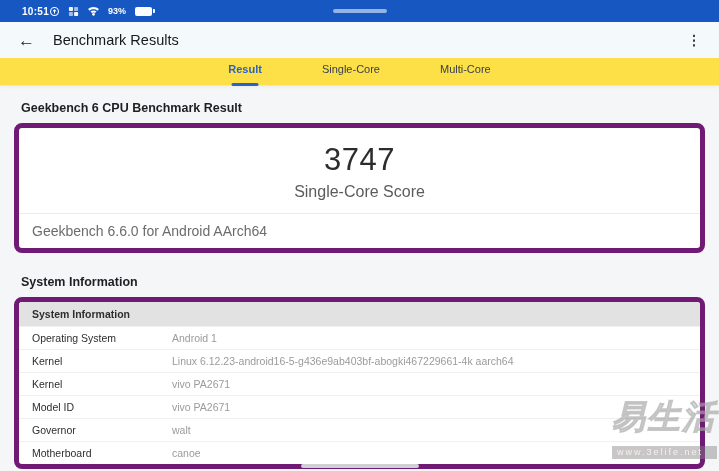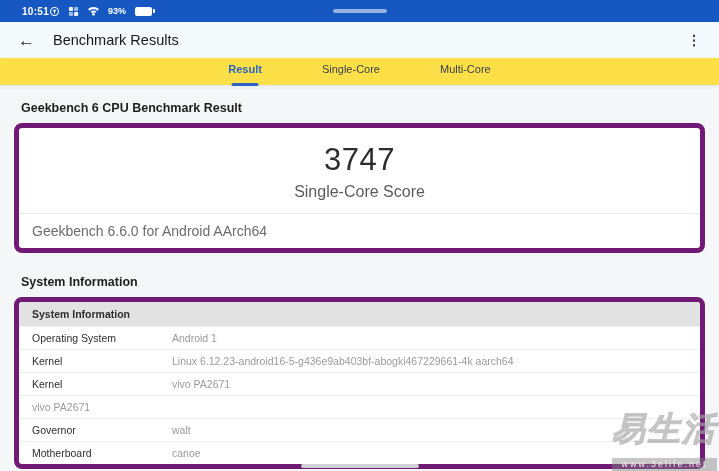--- a/index.html
+++ b/index.html
@@ -87,22 +87,22 @@
   .tbl-label { width:140px; flex:0 0 140px; color:#2e2e2e; }
   .tbl-value { color:#9b9b9b; flex:1; white-space:nowrap; overflow:hidden; }
   .gap { height:14px; }
   
   .nav-handle {
     position:absolute; left:50%; transform:translateX(-50%); bottom:3px;
     width:118px; height:4px; border-radius:3px; background:#cfd1d4; z-index:6;
   }
   
   .watermark {
-    position:absolute; right:2px; bottom:0; z-index:5;
-    text-align:center; pointer-events:none;
+    position:absolute; right:2px; bottom:12px; z-index:5;
+    text-align:left; pointer-events:none;
   }
   .wm-brand {
     font-size:33px; font-weight:bold; font-style:italic;
     color:rgba(185,185,185,.28);
     -webkit-text-stroke:1px rgba(160,160,160,.55);
     line-height:1; letter-spacing:2px;
   }
   .wm-url {
     display:block; margin-top:13px;
     background:rgba(130,130,130,.45); color:rgba(255,242,240,.9);
@@ -186,20 +186,21 @@
     </div>
     <div class="tbl-row">
       <span class="tbl-label">Kernel</span>
       <span class="tbl-value">Linux 6.12.23-android16-5-g436e9ab403bf-abogki467229661-4k aarch64</span>
     </div>
     <div class="tbl-row">
       <span class="tbl-label">Kernel</span>
       <span class="tbl-value">vivo PA2671</span>
     </div>
     <div class="tbl-row">
+      <span class="tbl-label">Model ID</span>
       <span class="tbl-value">vivo PA2671</span>
     </div>
     <div class="tbl-row">
       <span class="tbl-label">Governor</span>
       <span class="tbl-value">walt</span>
     </div>
     <div class="tbl-row">
       <span class="tbl-label">Motherboard</span>
       <span class="tbl-value">canoe</span>
     </div>

